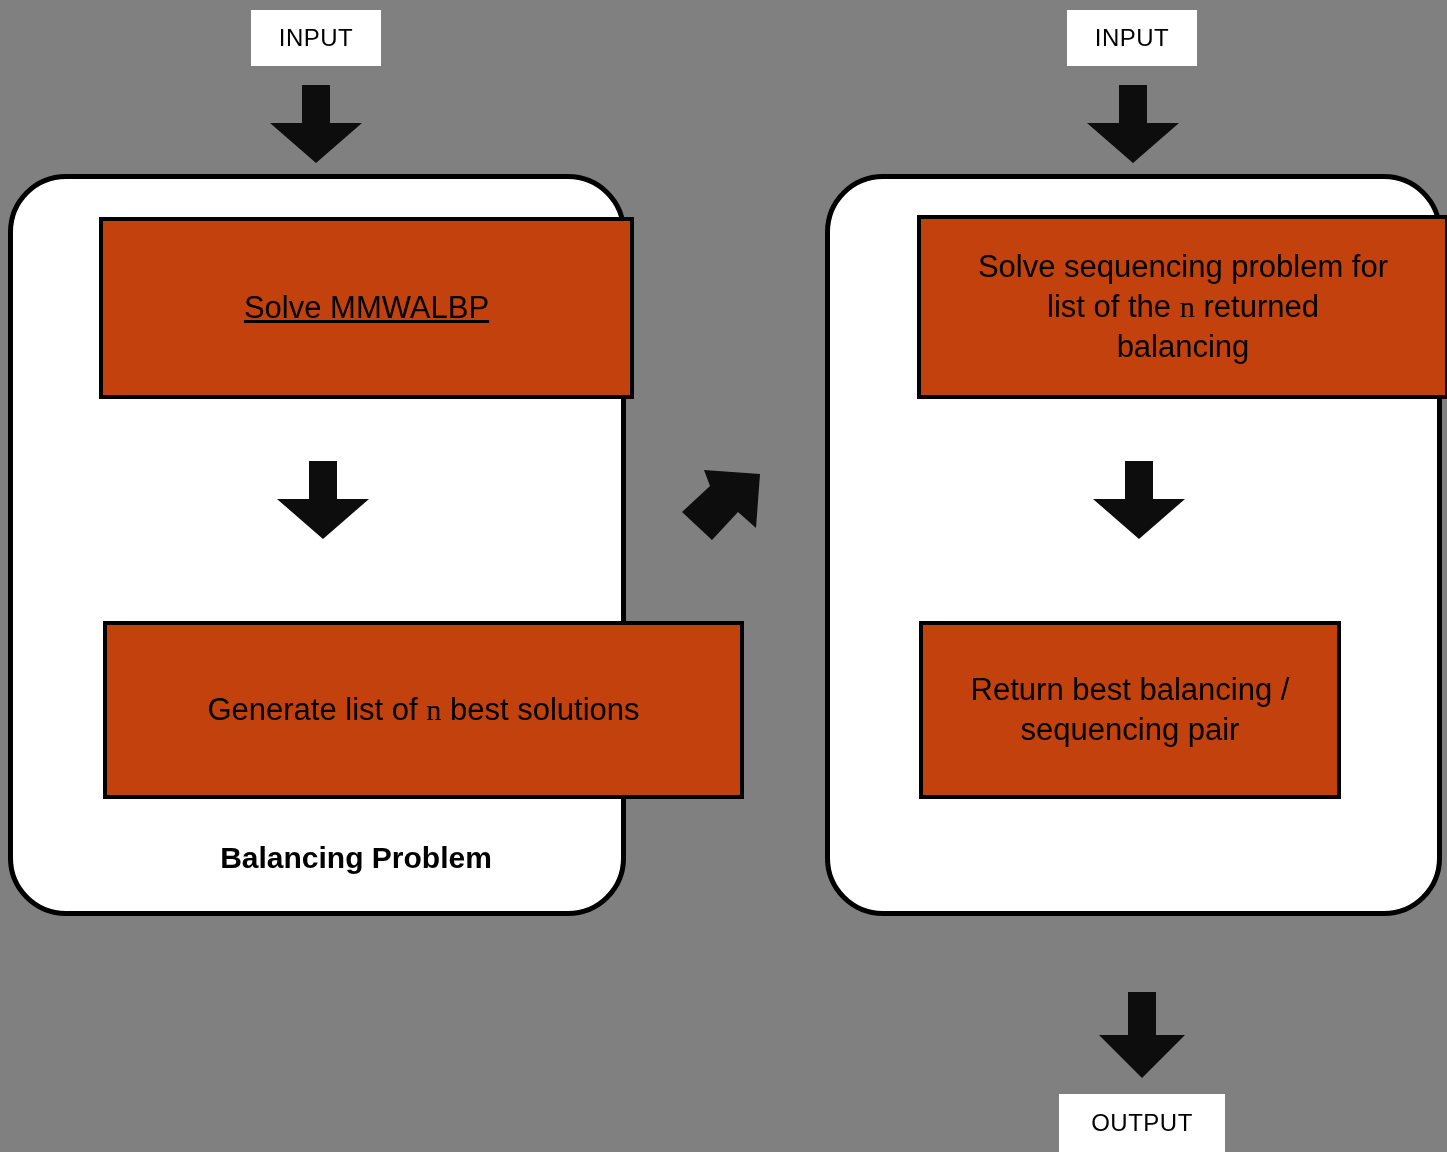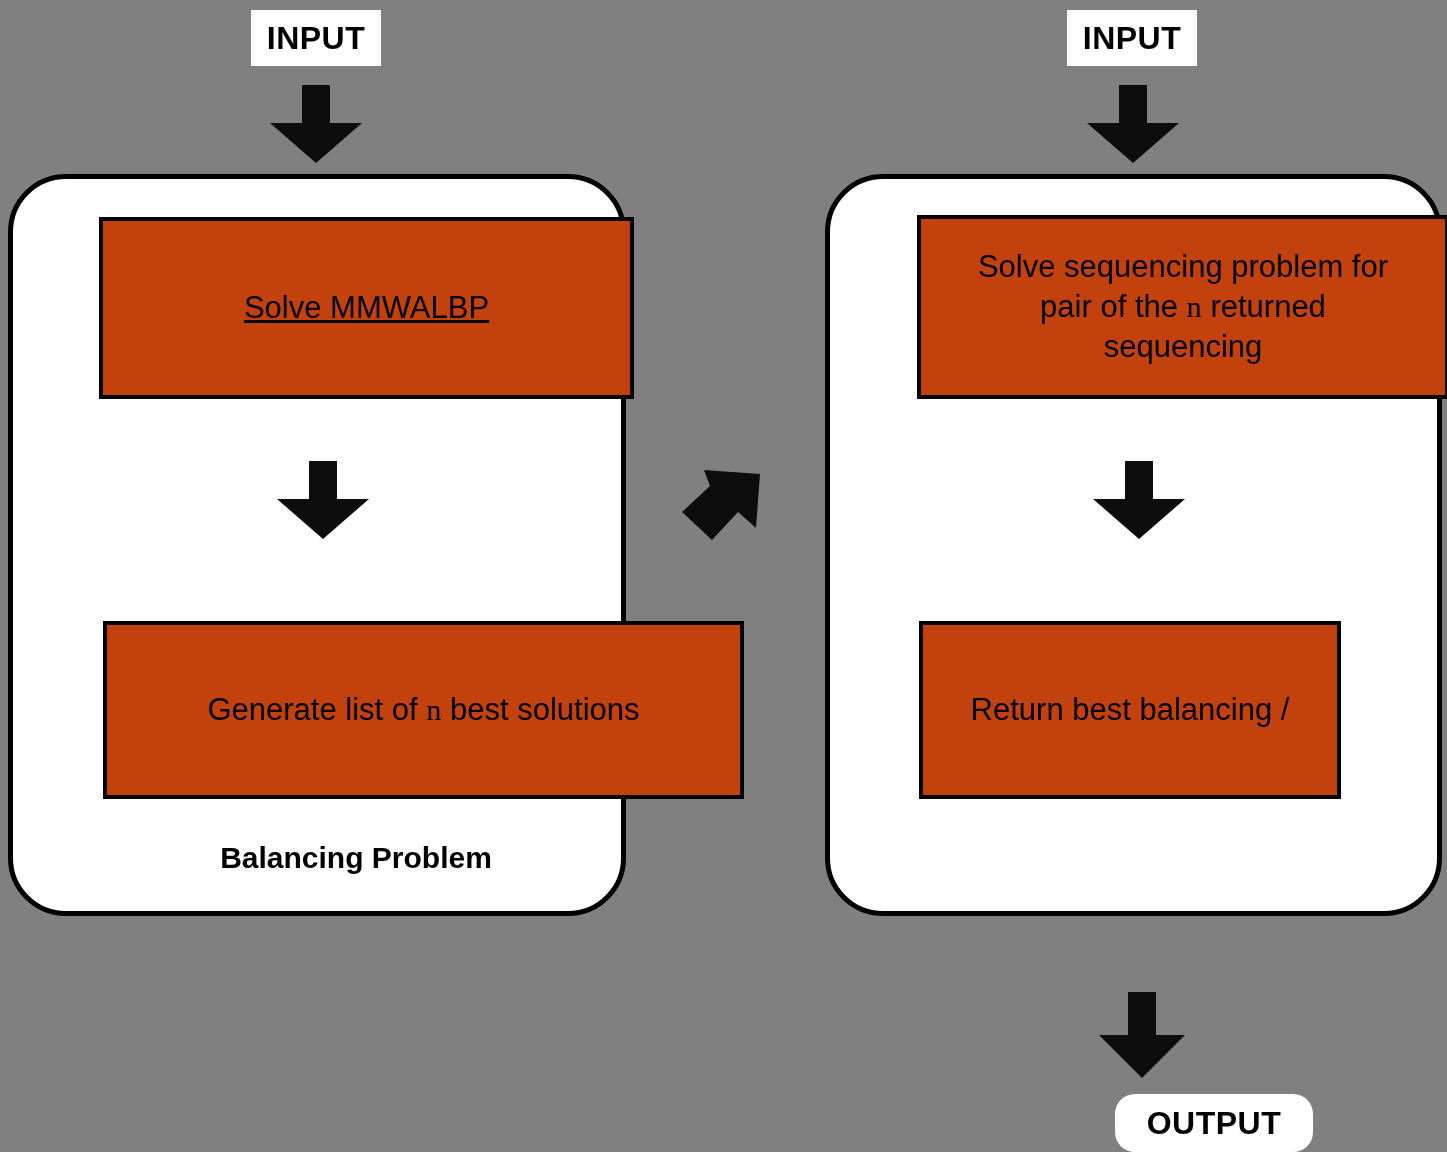--- a/index.html
+++ b/index.html
@@ -12,22 +12,22 @@
     width: 1447px;
     height: 1152px;
     background: #808080;
     font-family: "Liberation Sans", sans-serif;
     overflow: hidden;
   }
   .io-label {
     position: absolute;
     background: #ffffff;
     color: #000000;
-    font-weight: bold;
-    font-size: 32px;
+    font-weight: normal;
+    font-size: 24px;
     letter-spacing: 0.5px;
     display: flex;
     align-items: center;
     justify-content: center;
     font-family: "Liberation Sans", sans-serif;
   }
   .panel {
     position: absolute;
     background: #ffffff;
     border: 5px solid #000000;
@@ -123,42 +123,43 @@
     <svg width="82" height="72" viewBox="0 0 82 72" xmlns="http://www.w3.org/2000/svg">
       <polygon points="22,0 78,4 74,58 56,42 30,70 0,42 28,16" fill="#0d0d0d"></polygon>
     </svg>
   </div>
 
   <div class="panel" style="left:825px; top:174px; width:617px; height:742px;">
 
     <div class="inner-box" style="left:43px; top:36px; width:532px; height:184px;">
       <span class="box-text">
         <span>Solve sequencing problem for</span><br>
-        <span>pair of the </span><span class="serif-n">n</span><span> returned</span><br>
-        <span>sequencing</span>
+        <span>list of the </span><span class="serif-n">n</span><span> returned</span><br>
+        <span>balancing</span>
       </span>
     </div>
 
     <div class="arrow-down" style="left:263px; top:282px; width:92px; height:78px;">
       <svg width="92" height="78" viewBox="0 0 92 78" xmlns="http://www.w3.org/2000/svg">
         <polygon points="32,0 60,0 60,38 92,38 46,78 0,38 32,38" fill="#0d0d0d"></polygon>
       </svg>
     </div>
 
     <div class="inner-box" style="left:45px; top:442px; width:422px; height:178px;">
       <span class="box-text">
         <span>Return best balancing /</span><br>
+        <span>sequencing pair</span>
       </span>
     </div>
 
   </div>
 
   <div class="arrow-down" style="left:1099px; top:992px; width:86px; height:86px;">
     <svg width="86" height="86" viewBox="0 0 86 86" xmlns="http://www.w3.org/2000/svg">
       <polygon points="29,0 57,0 57,43 86,43 43,86 0,43 29,43" fill="#0d0d0d"></polygon>
     </svg>
   </div>
 
-  <div class="io-label" style="left:1115px; top:1094px; width:198px; height:58px;border-radius:20px;">
+  <div class="io-label" style="left:1059px; top:1094px; width:166px; height:58px;">
     <span>OUTPUT</span>
   </div>
 
 </div>
 
 </body></html>

